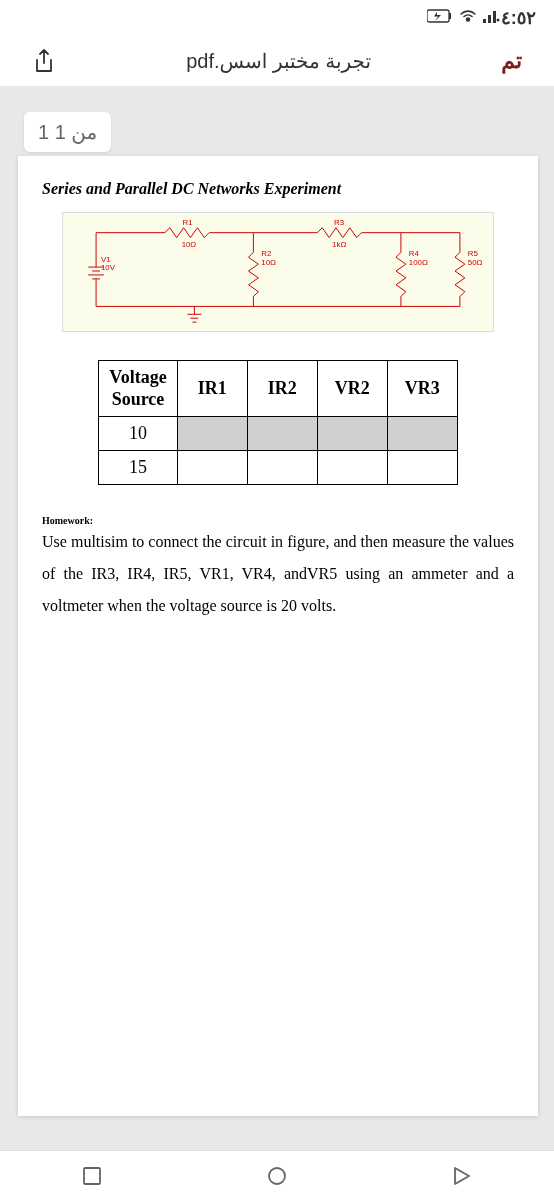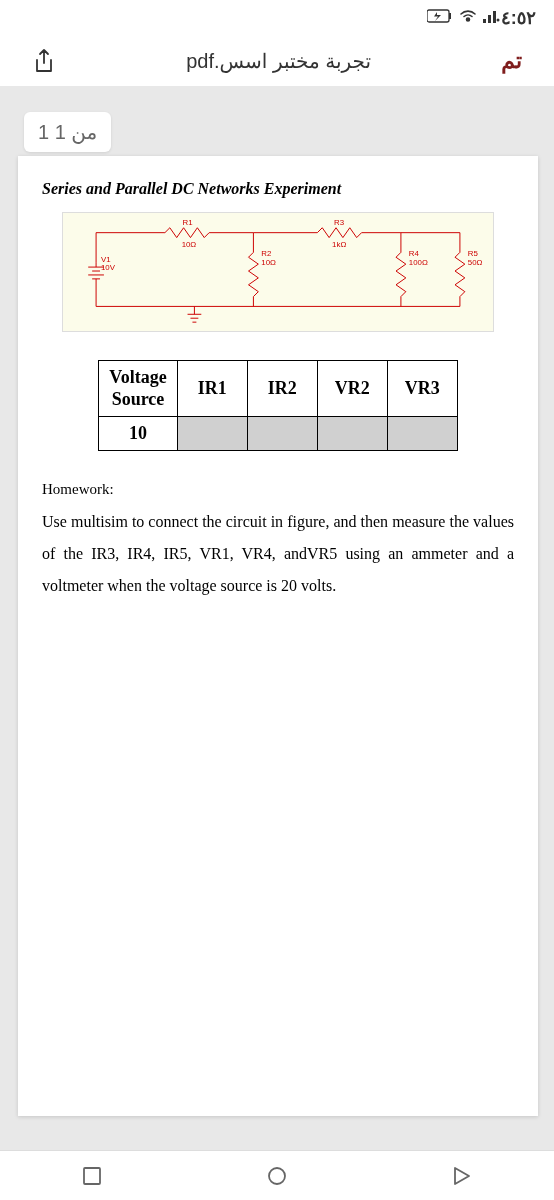--- a/index.html
+++ b/index.html
@@ -124,31 +124,31 @@
       padding: 6px 10px;
       text-align: center;
       min-width: 70px;
       height: 28px;
     }
     .data-table th {
       font-weight: 700;
       background: #fff;
     }
     .data-table tbody tr td:first-child {
-      font-weight: 700;
+      font-weight: 400;
     }
     .data-table tbody tr:nth-child(1) td:not(:first-child),
     .data-table tbody tr:nth-child(3) td:not(:first-child) {
       background: #d0d0d0;
     }
     .hw-heading {
-      font-size: 15px;
-      font-weight: 400;
-      font-family: Georgia, 'Times New Roman', serif;
-      margin-bottom: 8px;
+      font-size: 10px;
+      font-weight: 700;
+      font-family: Georgia, 'Times New Roman', serif;
+      margin-bottom: 0;
     }
     .hw-text {
       font-size: 16px;
       font-family: Georgia, 'Times New Roman', serif;
       line-height: 2;
       text-align: justify;
     }
     .bottom-nav {
       position: absolute;
       bottom: 0;
@@ -295,20 +295,27 @@
         </tr>
       </thead>
       <tbody>
         <tr>
           <td>10</td>
             <td></td>
             <td></td>
             <td></td>
             <td></td>
         </tr>
+        <tr>
+          <td>15</td>
+            <td></td>
+            <td></td>
+            <td></td>
+            <td></td>
+        </tr>
       </tbody>
     </table>
 
     <div class="hw-heading">Homework:</div>
     <div class="hw-text">Use multisim to connect the circuit in figure, and then measure the values of the IR3, IR4, IR5, VR1, VR4, andVR5 using an ammeter and a voltmeter when the voltage source is 20 volts.</div>
   </div>
 </div>
 
 <div class="bottom-nav">
   <div class="nav-icon">

